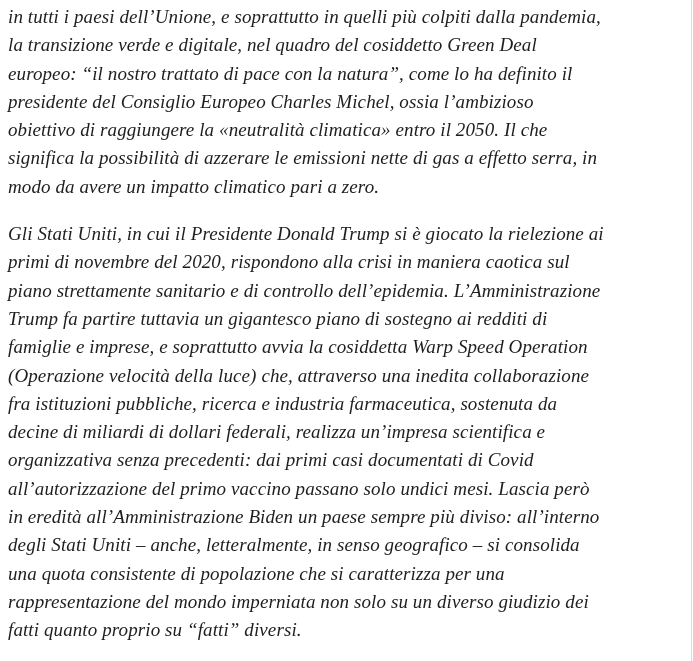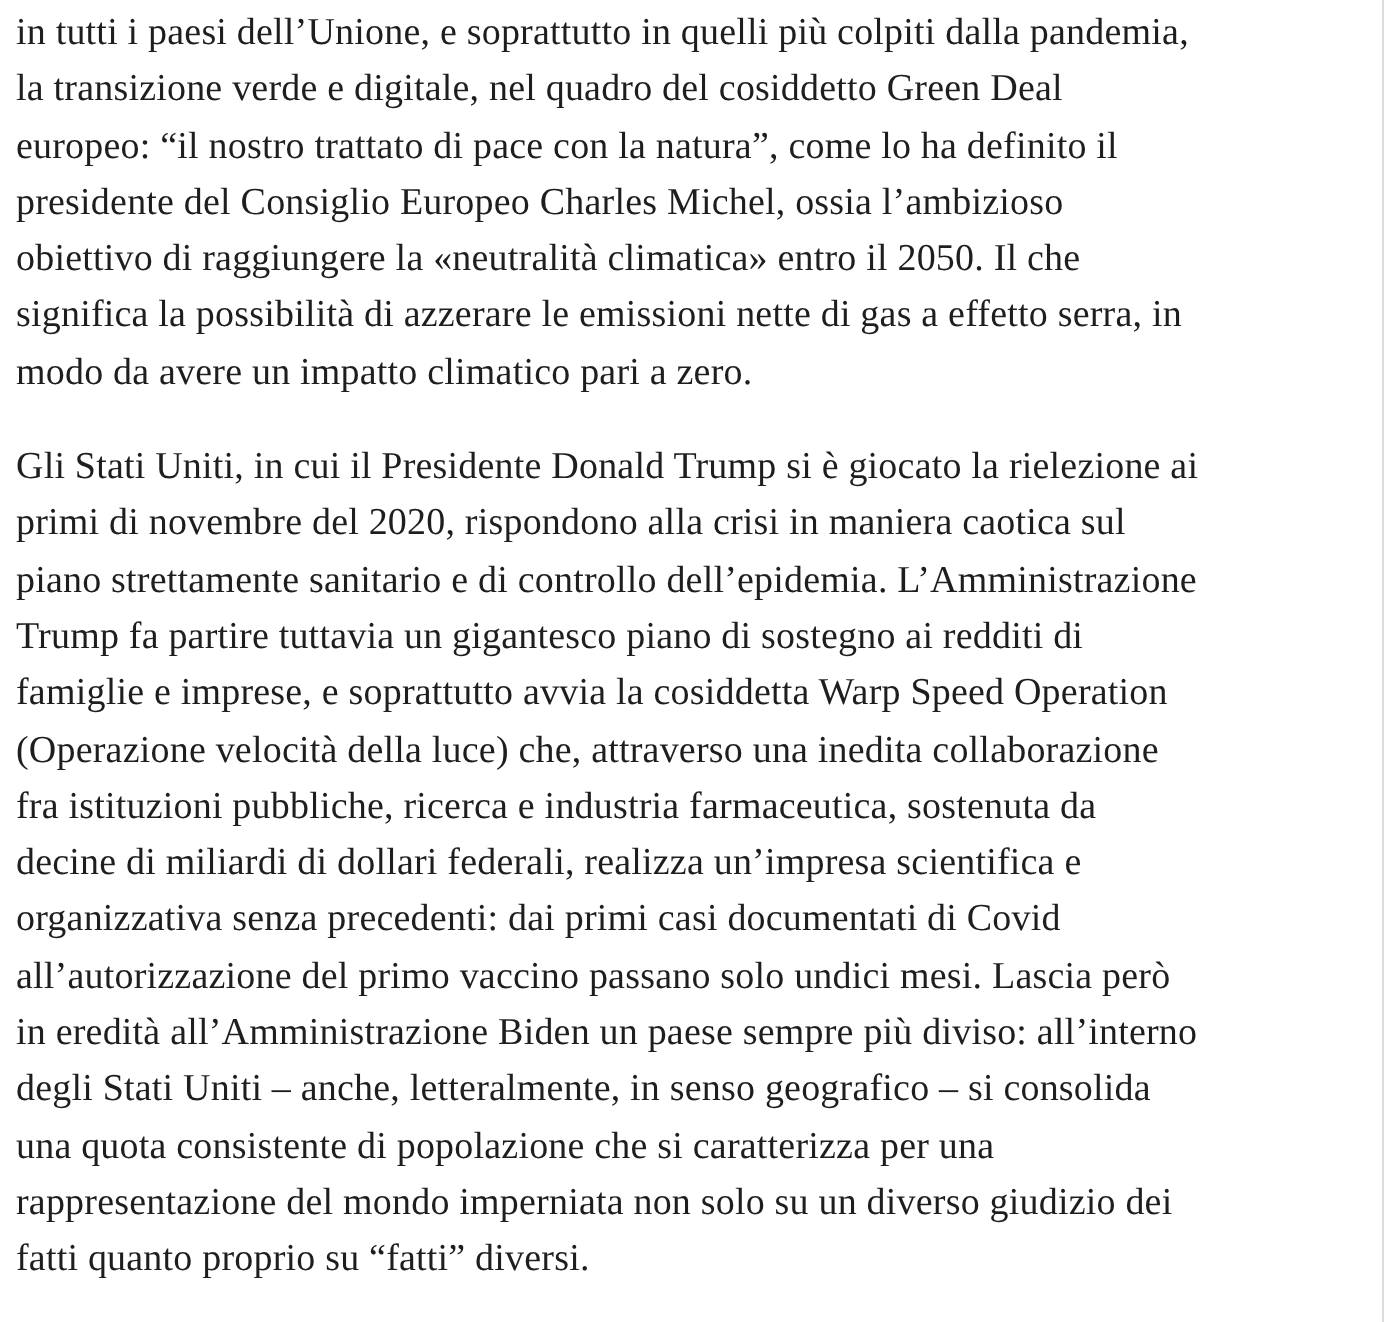--- a/index.html
+++ b/index.html
@@ -14,20 +14,21 @@
     height: 661px;
     background: var(--bg);
     overflow: hidden;
   }
   .page {
     position: relative;
     width: 693px;
     height: 470px;
     box-sizing: border-box;
     padding: 3px 4px 0 8px;
+    font-style: italic;
   }
   .page p {
     margin: 0 0 19px 0;
     font-family: "Liberation Serif", "DejaVu Serif", serif;
     font-size: 19px;
     line-height: 28.3px;
     color: var(--text);
     white-space: pre;           
     letter-spacing: 0.1px;
   }

